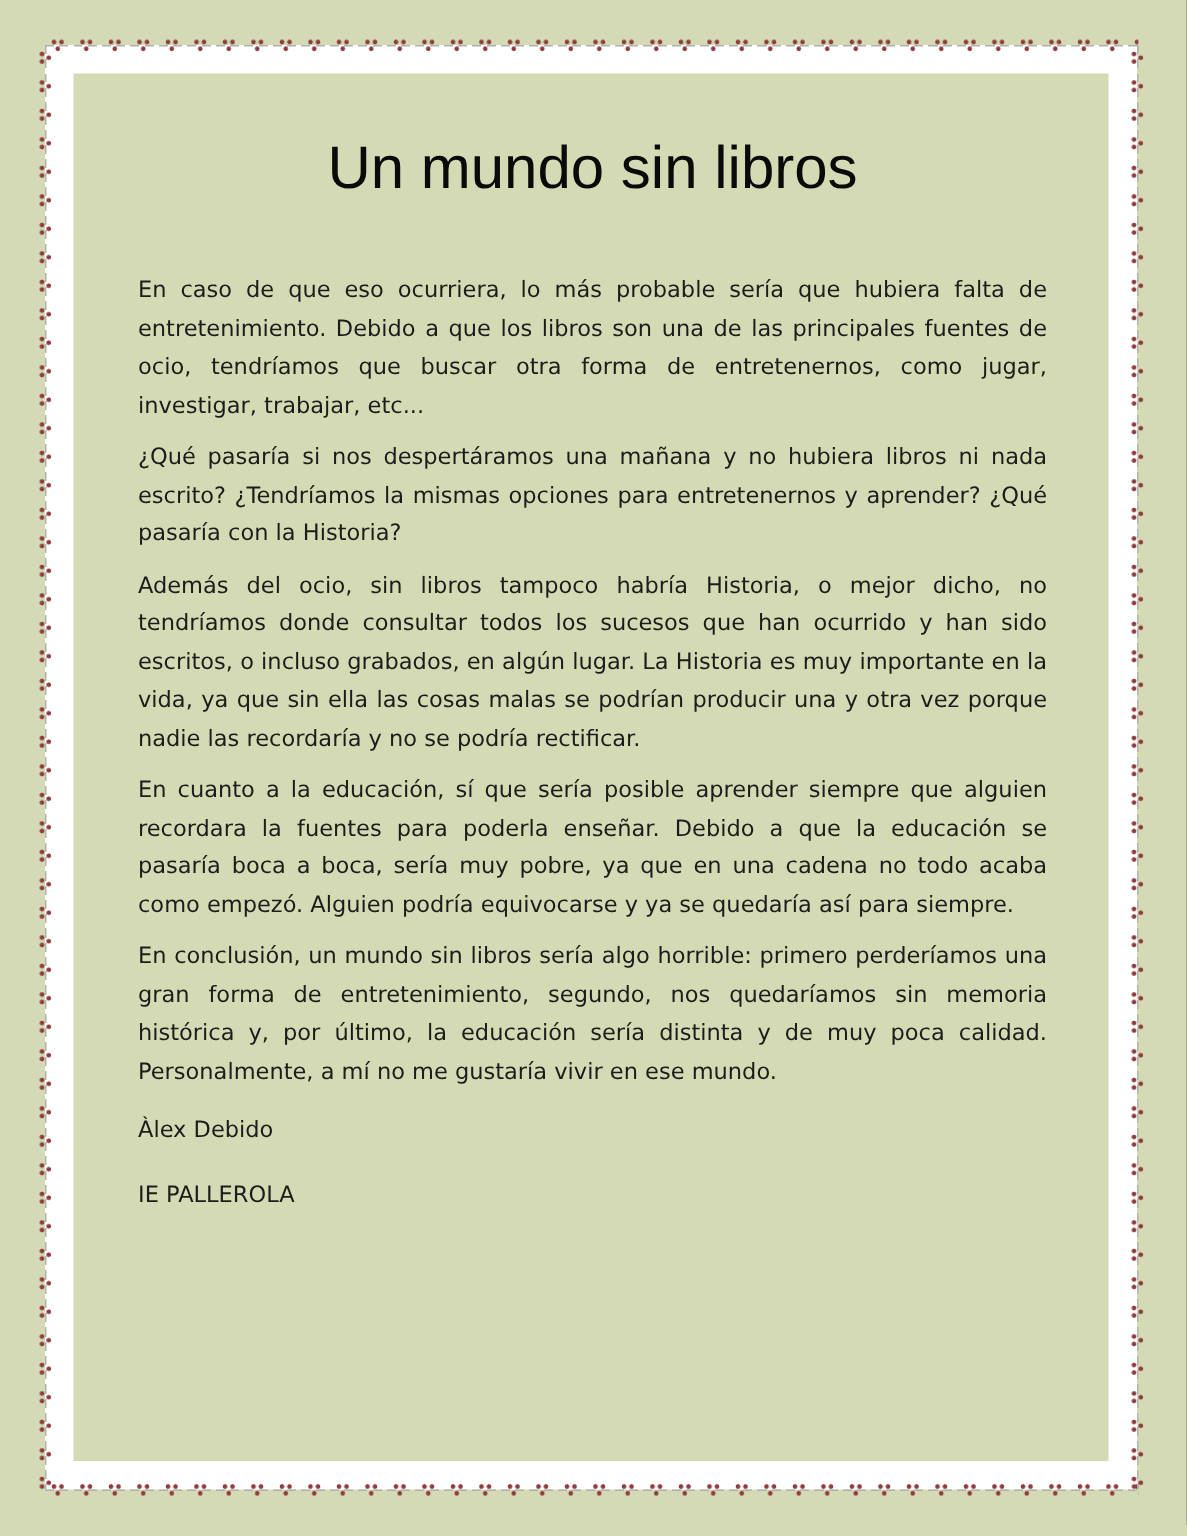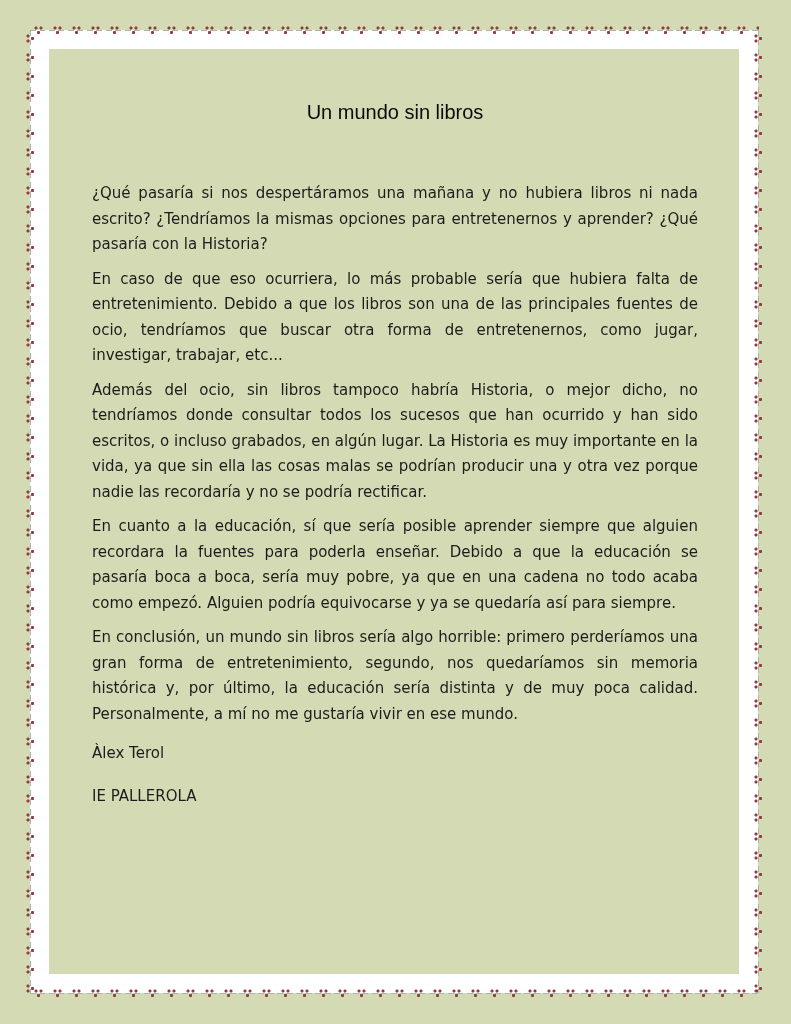--- a/index.html
+++ b/index.html
@@ -26,21 +26,21 @@
     position:absolute;left:19px;top:19px;right:19px;bottom:19px;
     background:var(--page-green);
     box-sizing:border-box;
     padding:0 41px 0 43px;
     color:var(--text);
   }
   .title{
     margin:44px 0 50px 0;
     font-family:"Liberation Sans",sans-serif;
     font-weight:400;
-    font-size:20px;
+    font-size:40px;
     line-height:38px;
     text-align:center;
     color:#0a0a0a;
   }
   .para{
     margin:0 0 9px 0;
     font-size:15px;
     line-height:25.5px;
     text-align:justify;
     text-justify:inter-word;
@@ -84,31 +84,31 @@
 </head>
 <body>
 
 <div class="page">
 
   <div class="frame">
     <div class="content">
 
       <h1 class="title">Un mundo sin libros</h1>
 
+      <p class="para">En caso de que eso ocurriera, lo más probable sería que hubiera falta de entretenimiento. Debido a que los libros son una de las principales fuentes de ocio, tendríamos que buscar otra forma de entretenernos, como jugar, investigar, trabajar, etc...</p>
+
       <p class="para">¿Qué pasaría si nos despertáramos una mañana y no hubiera libros ni nada escrito? ¿Tendríamos la mismas opciones para entretenernos y aprender? ¿Qué pasaría con la Historia?</p>
-
-      <p class="para">En caso de que eso ocurriera, lo más probable sería que hubiera falta de entretenimiento. Debido a que los libros son una de las principales fuentes de ocio, tendríamos que buscar otra forma de entretenernos, como jugar, investigar, trabajar, etc...</p>
 
       <p class="para">Además del ocio, sin libros tampoco habría Historia, o mejor dicho, no tendríamos donde consultar todos los sucesos que han ocurrido y han sido escritos, o incluso grabados, en algún lugar. La Historia es muy importante en la vida, ya que sin ella las cosas malas se podrían producir una y otra vez porque nadie las recordaría y no se podría rectificar.</p>
 
       <p class="para">En cuanto a la educación, sí que sería posible aprender siempre que alguien recordara la fuentes para poderla enseñar. Debido a que la educación se pasaría boca a boca, sería muy pobre, ya que en una cadena no todo acaba como empezó. Alguien podría equivocarse y ya se quedaría así para siempre.</p>
 
       <p class="para">En conclusión, un mundo sin libros sería algo horrible: primero perderíamos una gran forma de entretenimiento, segundo, nos quedaríamos sin memoria histórica y, por último, la educación sería distinta y de muy poca calidad. Personalmente, a mí no me gustaría vivir en ese mundo.</p>
 
-      <p class="sig sig-first">Àlex Terol</p>
+      <p class="sig sig-first">Àlex Debido</p>
 
 
       <p class="sig">IE PALLEROLA</p>
 
     </div>
   </div>
 
   <div class="bstrip b-top"></div>
   <div class="bstrip b-bottom"></div>
   <div class="bstrip b-left"></div>

